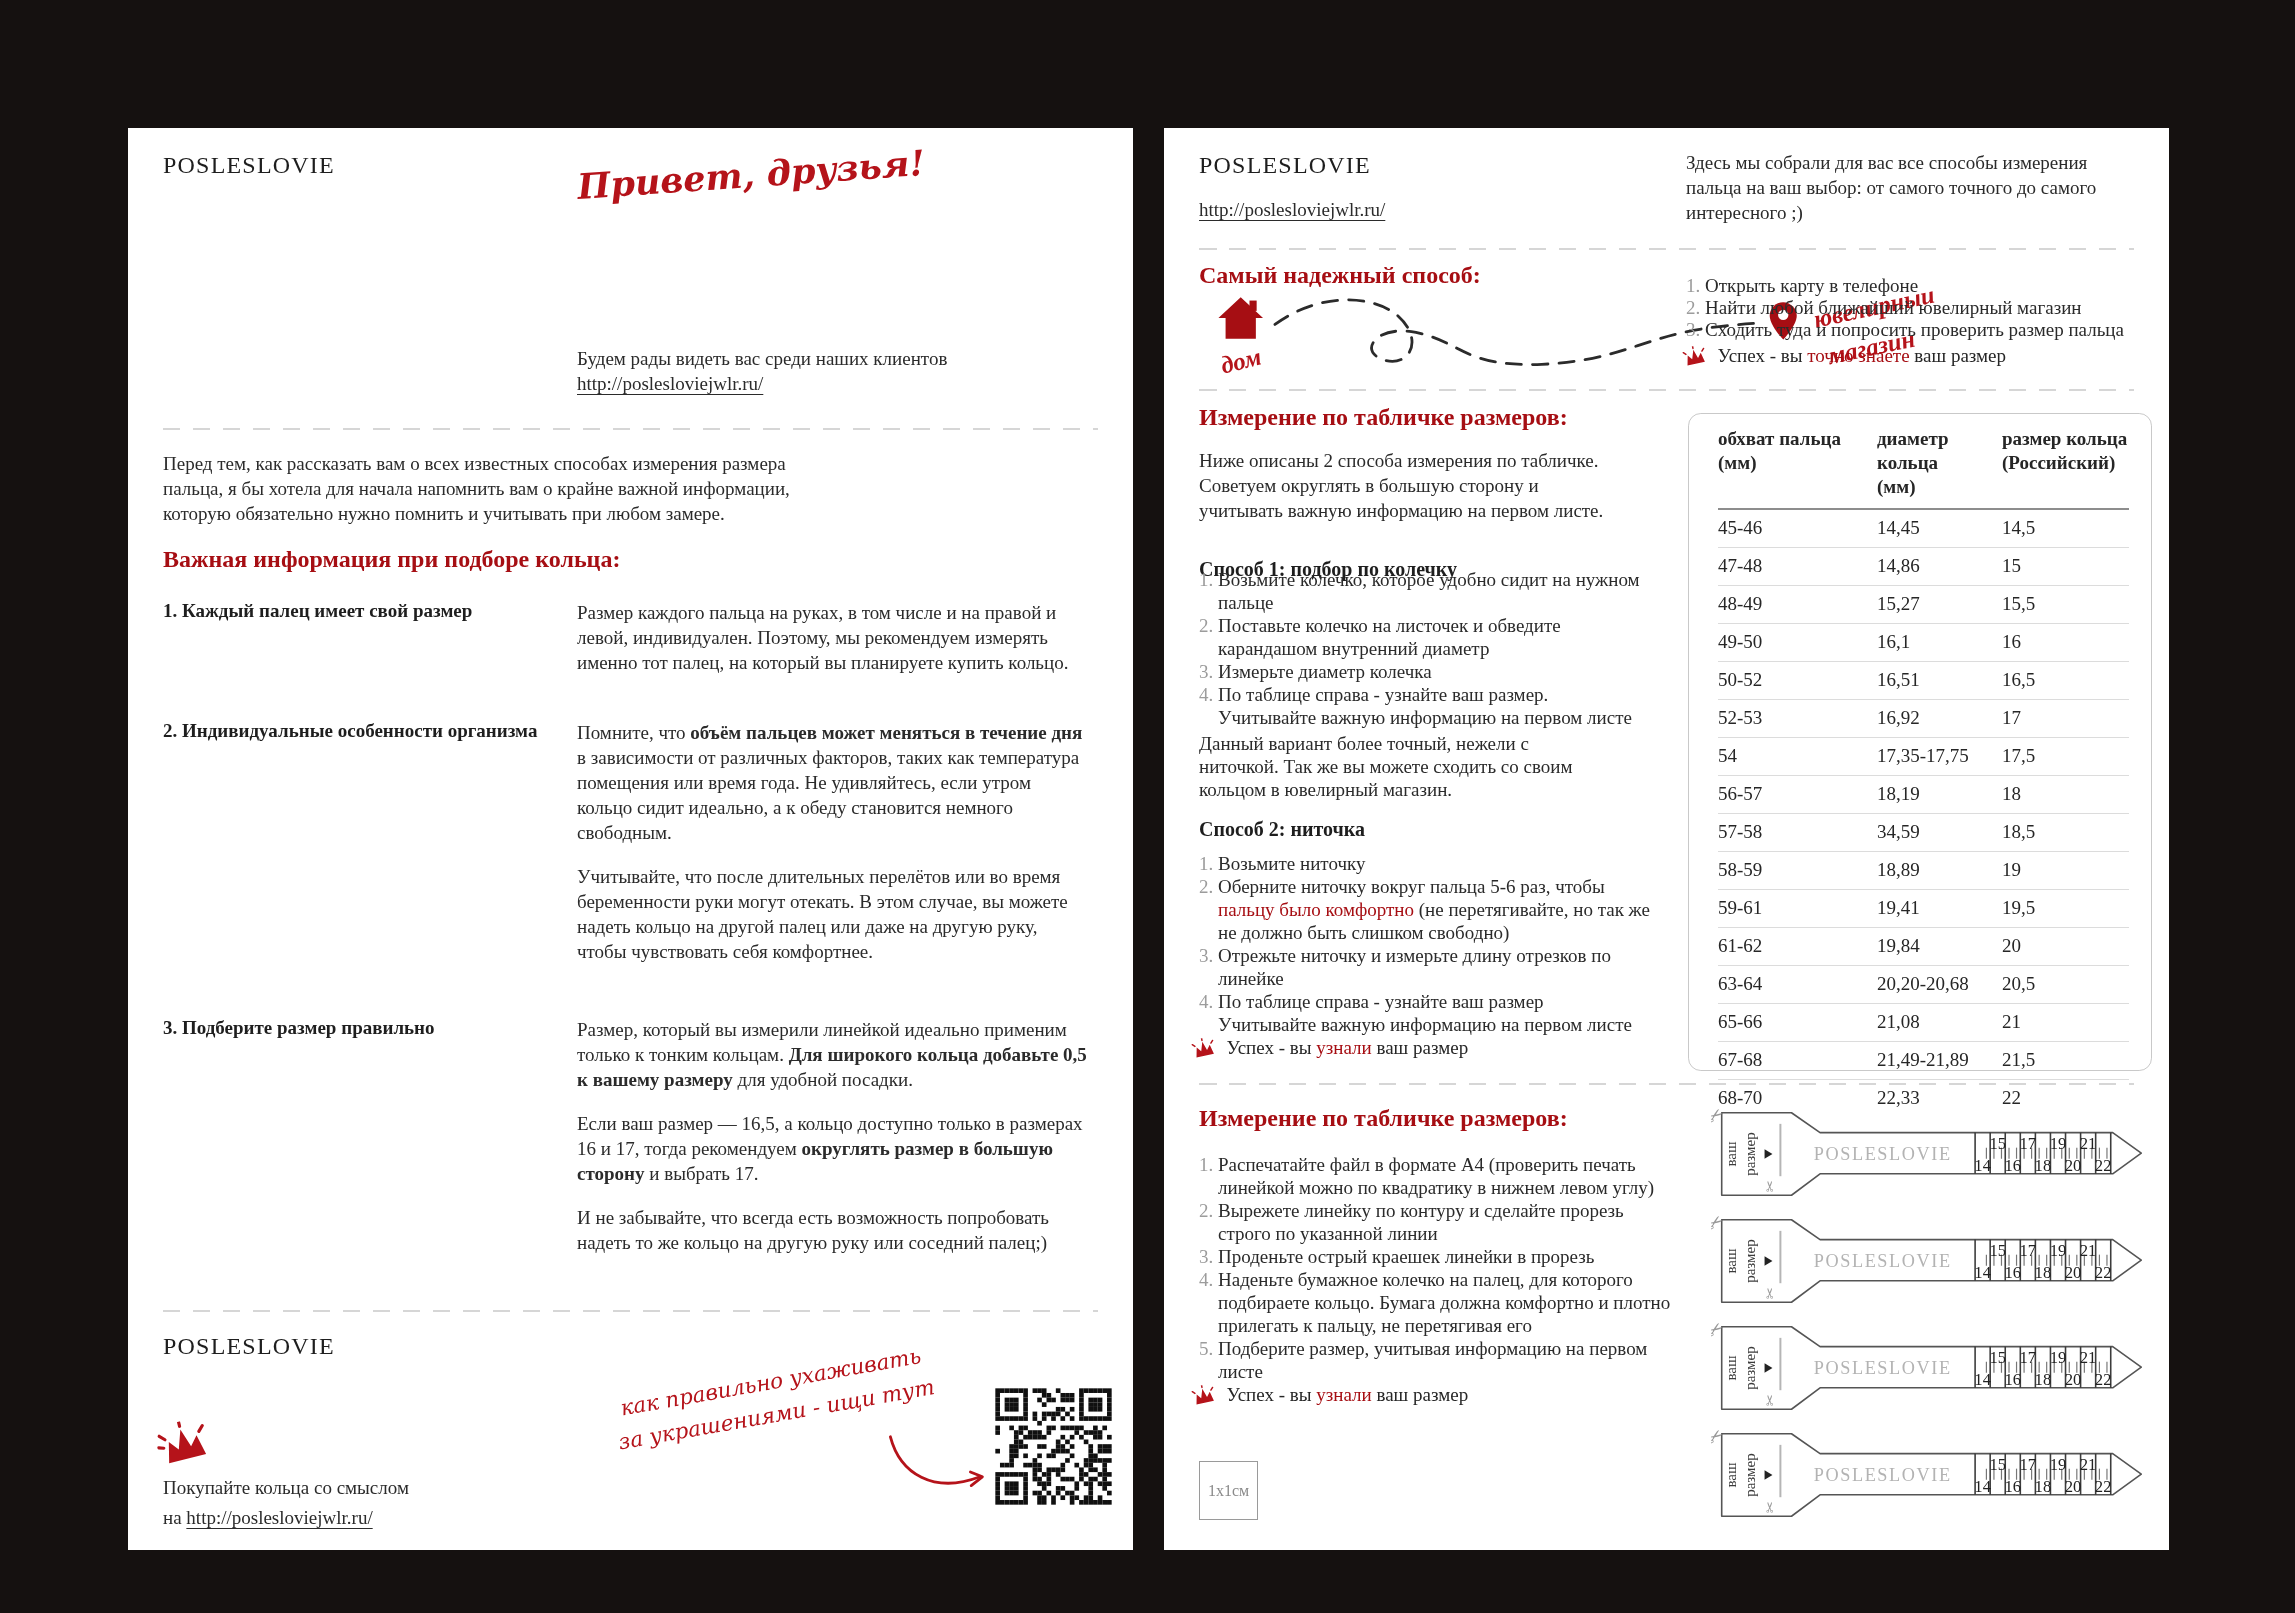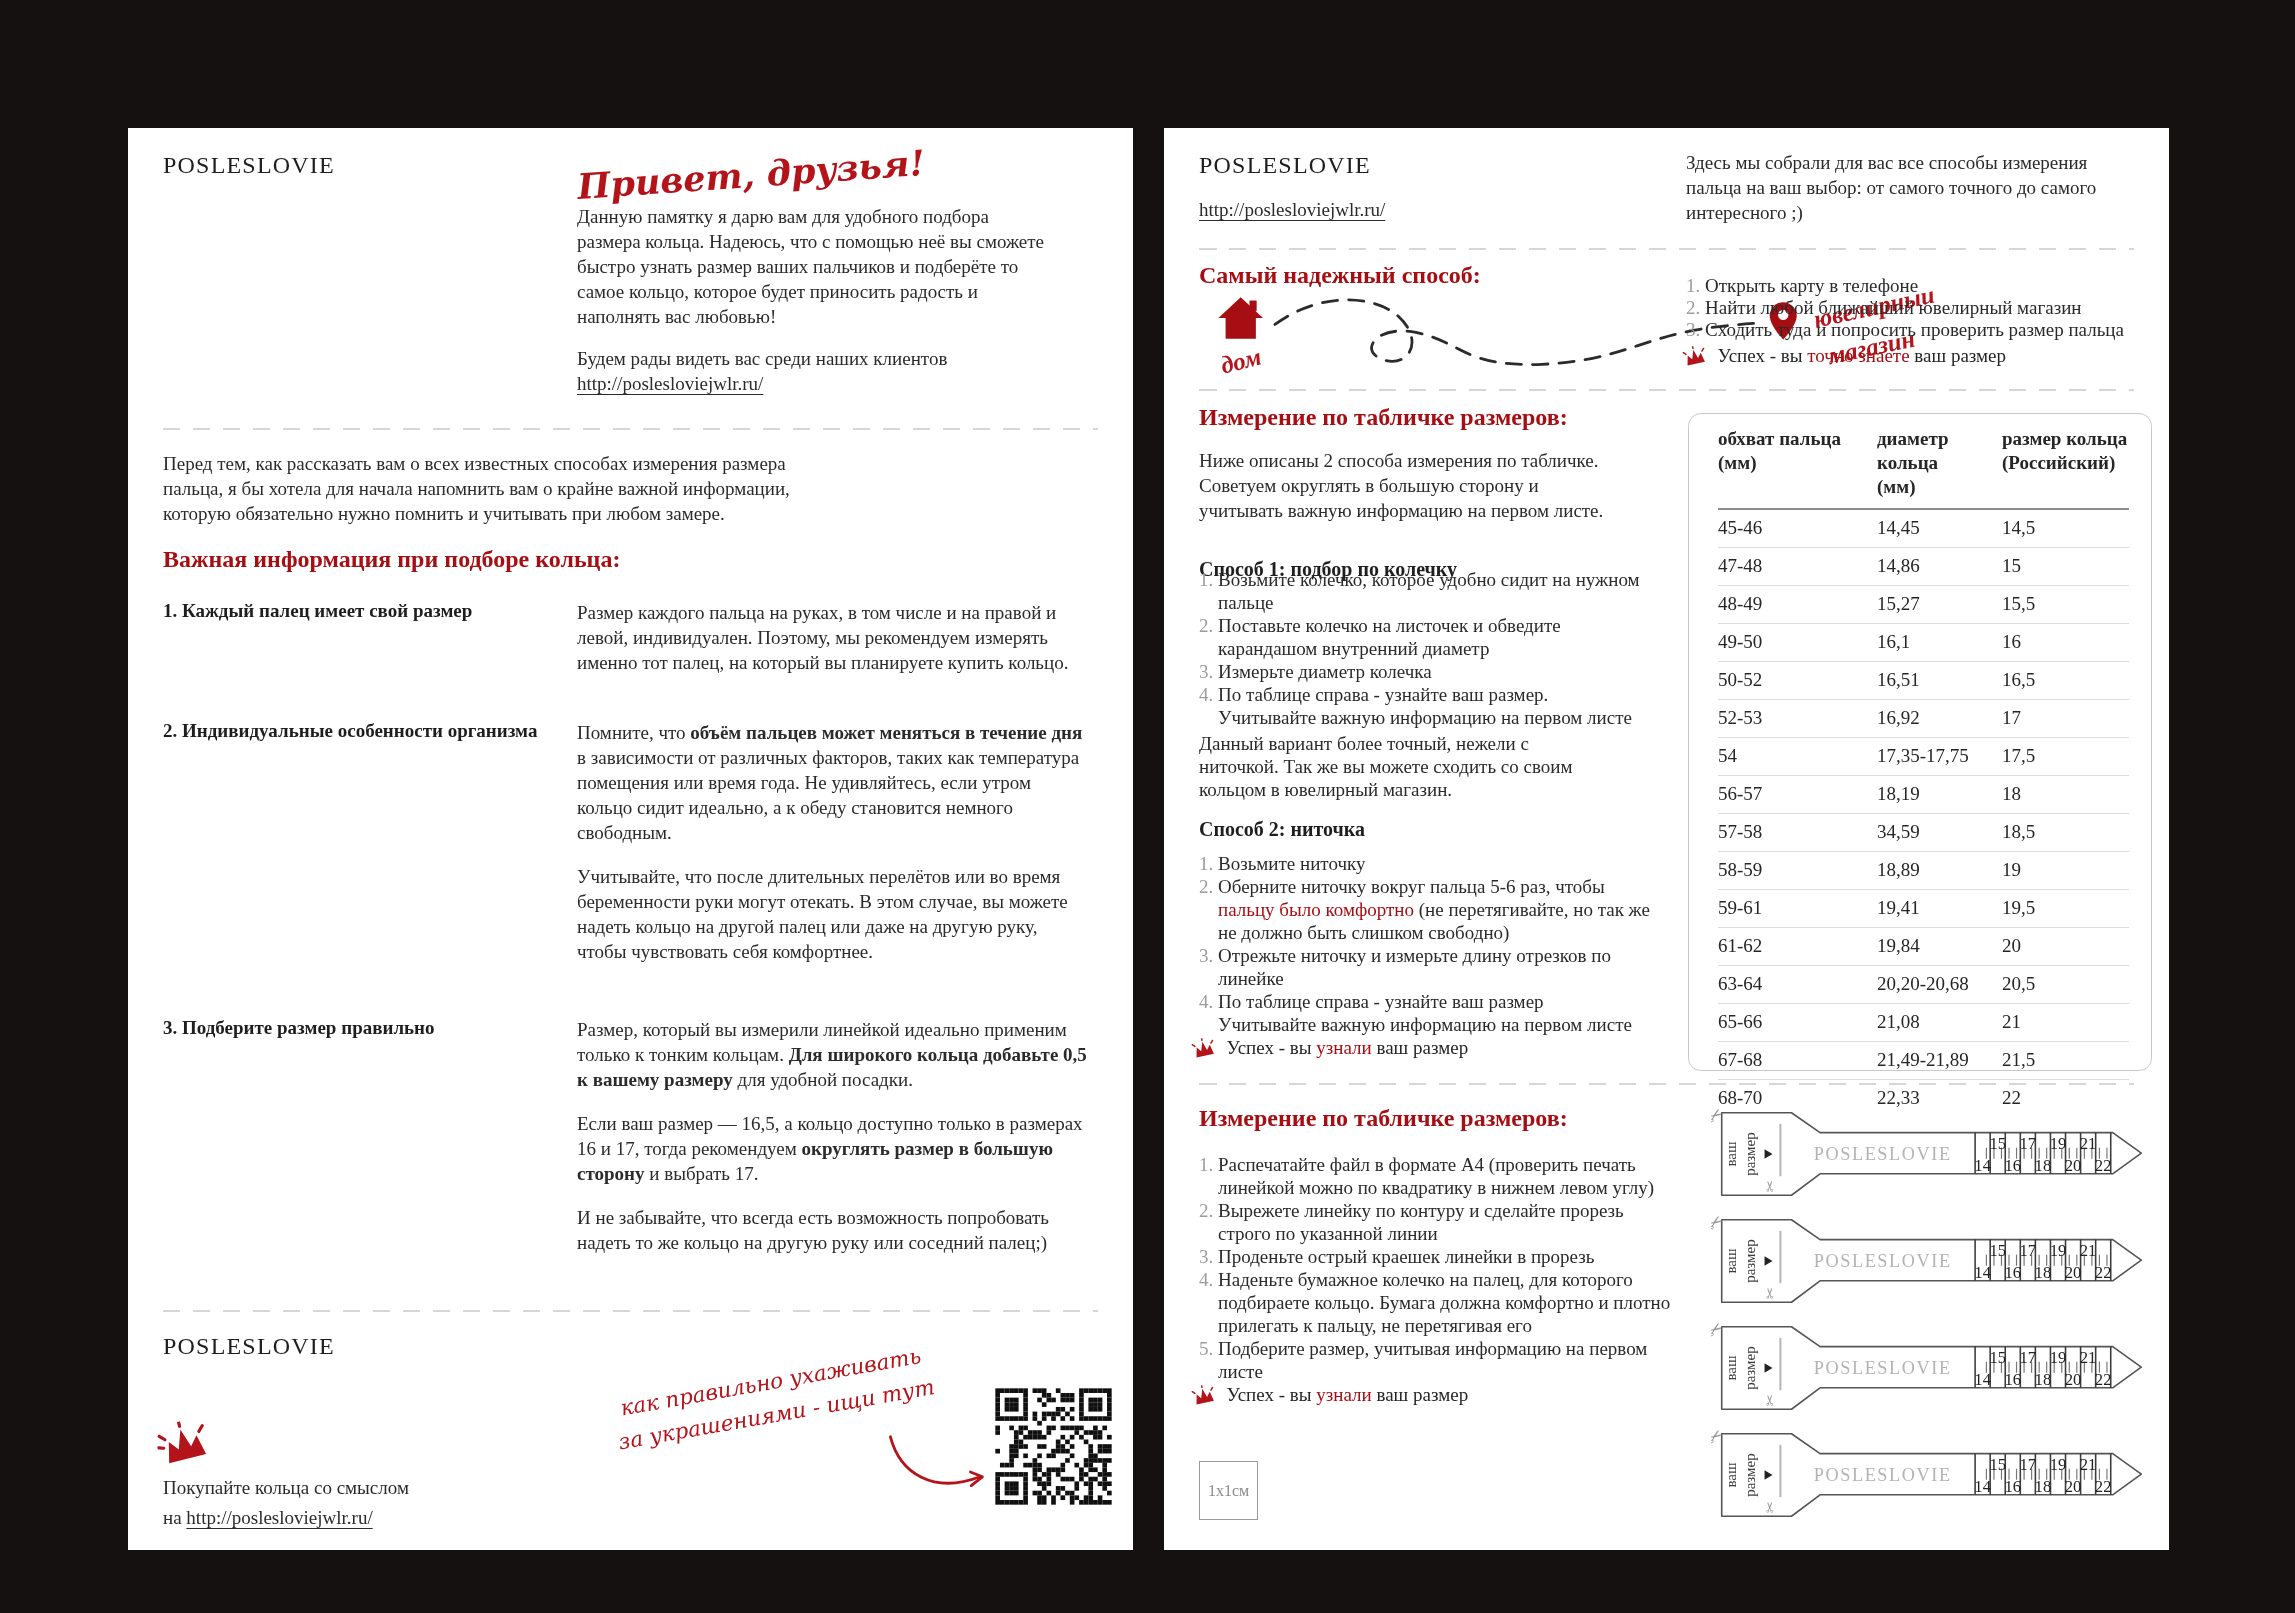--- a/index.html
+++ b/index.html
@@ -64,21 +64,20 @@
 </head>
 <body>
 
 <div class="stage">
 
   <section class="page" id="leftPage">
     <div class="abs logo" style="left:35px;top:24px;">POSLESLOVIE</div>
 
     <div class="abs hand" style="left:449px;top:25.5px;font-size:35px;font-weight:bold;transform:rotate(-4deg);">Привет, друзья!</div>
 
-    <div class="abs body-txt" style="left:449px;top:76px;width:478px;">Данную памятку я дарю вам для удобного подбора размера кольца. Надеюсь, что с помощью неё вы сможете быстро узнать размер ваших пальчиков и подберёте то самое кольцо, которое будет приносить радость и наполнять вас любовью!</div>
 
     <div class="abs body-txt" style="left:449px;top:218px;width:494px;">
       <span>Будем рады видеть вас среди наших клиентов</span><br>
       <span class="link">http://poslesloviejwlr.ru/</span>
     </div>
 
     <div class="divider" style="top:300px;"></div>
 
     <div class="abs body-txt" style="left:35px;top:323px;width:654px;">Перед тем, как рассказать вам о всех известных способах измерения размера пальца, я бы хотела для начала напомнить вам о крайне важной информации, которую обязательно нужно помнить и учитывать при любом замере.</div>
 

